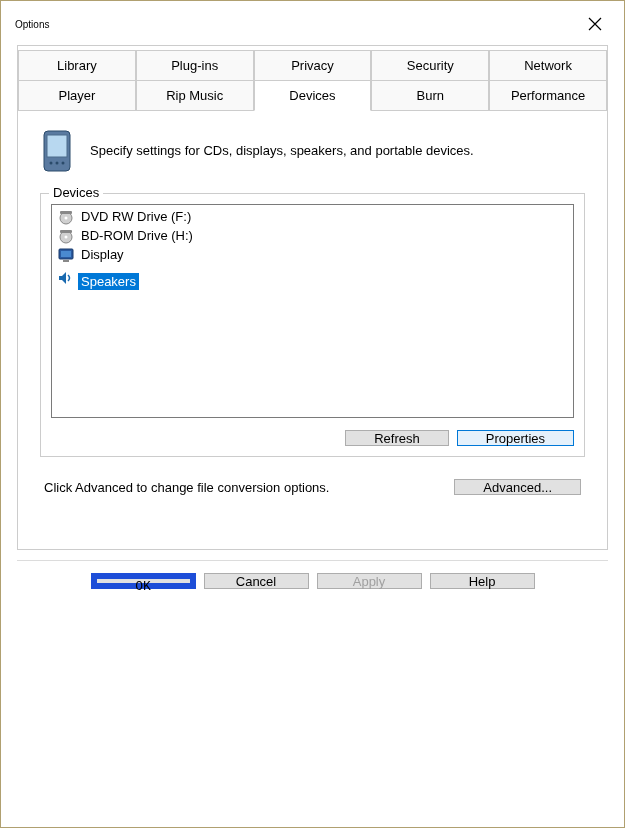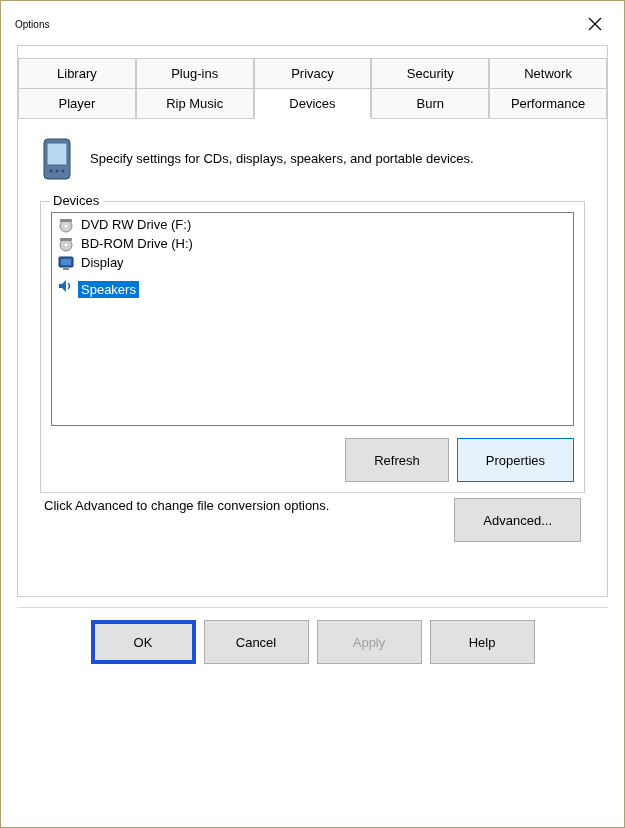--- a/index.html
+++ b/index.html
@@ -6,50 +6,50 @@
     body { margin: 0; padding: 0; background: #fff; width: 625px; height: 828px; border: 1px solid #b0a070; }
     
     .titlebar { display: flex; align-items: center; padding: 10px 14px 8px 14px; }
     .titlebar-title { flex: 1; font-size: 10px; color: #000; }
     .close-btn { width: 30px; height: 26px; display: flex; align-items: center; justify-content: center; cursor: pointer; }
     
     .content-area { padding: 0 16px 14px 16px; }
     
     .tabs-container { border: 1px solid #cccccc; background: #fff; padding-bottom: 40px; }
     .tab-row { display: flex; }
-    .tab-row:first-child { margin-top: 12px; }
+    .tab-row:first-child { margin-top: 4px; }
     .tab { flex: 1; text-align: center; padding: 7px 4px; background: #f9f9f9; border: 1px solid #cccccc; border-top: 1px solid #cccccc; cursor: pointer; position: relative; }
     .tab.active { background: #fff; border-bottom: 1px solid #fff; z-index: 2; }
     .tab-row:nth-child(1) .tab { border-bottom: none; }
     
     .tab-panel { padding: 18px 22px 10px 22px; }
     
     .icon-row { display: flex; align-items: center; gap: 14px; margin-bottom: 20px; }
     .pda-icon { width: 36px; height: 44px; flex-shrink: 0; }
     .description { flex: 1; line-height: 1.3; }
     
     .fieldset { border: 1px solid #cccccc; margin: 0; padding: 10px; position: relative; }
     .fieldset-label { position: absolute; top: -9px; left: 8px; background: #fff; padding: 0 4px; }
     
     .device-list { border: 1px solid #7a7a7a; background: #fff; height: 214px; overflow-y: auto; padding: 2px; }
     .device-item { display: flex; align-items: center; gap: 4px; padding: 1px 4px; cursor: pointer; }
     .device-item.selected .device-label { background: #0078d7; color: #fff; padding: 1px 3px; margin-top: 8px; }
     .device-item:not(.selected) .device-label { padding: 1px 3px; }
     .device-icon { width: 16px; height: 16px; flex-shrink: 0; }
     
     .btn-row { display: flex; justify-content: flex-end; gap: 8px; margin-top: 12px; }
-    .btn { min-width: 100px; height: 44px; padding: 0 28px; background: #e1e1e1; border: 1px solid #adadad; cursor: pointer; text-align: center; }
-    .btn.default { border: 4px solid #1d4ed8; }
+    .btn { min-width: 100px; height: 16px; padding: 0 28px; background: #e1e1e1; border: 1px solid #adadad; cursor: pointer; text-align: center; }
+    .btn.default { border: 6px solid #1d4ed8; font-family: Liberation Mono, monospace; }
     .btn.highlighted { border: 1px solid #0078d7; background: #e5f1fb; }
     .btn:disabled { color: #a0a0a0; cursor: default; }
     
     .checkbox-row { display: flex; align-items: center; gap: 6px; margin: 28px 4px 16px 4px; }
     .checkbox { width: 15px; height: 15px; border: 1px solid #333; display: flex; align-items: center; justify-content: center; cursor: pointer; }
     
-    .advanced-row { display: flex; justify-content: space-between; margin: 5px 4px 4px 4px; }
+    .advanced-row { display: flex; align-items: center; justify-content: space-between; margin: 22px 4px 4px 4px; }
     
     .dialog-buttons { display: flex; justify-content: center; gap: 8px; padding: 12px 16px; border-top: 1px solid #dcdcdc; margin-top: 10px; }
     .dialog-buttons .btn { min-width: 105px; }
   </style>
 </head>
 <body>
 
 <div class="titlebar">
   <span class="titlebar-title">Options</span>
   <div class="close-btn">

